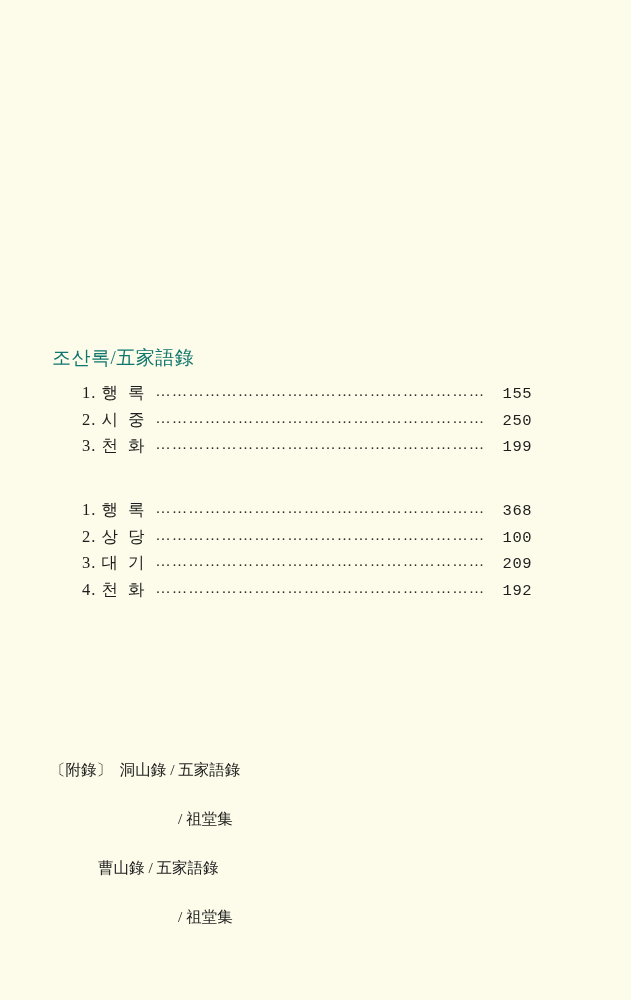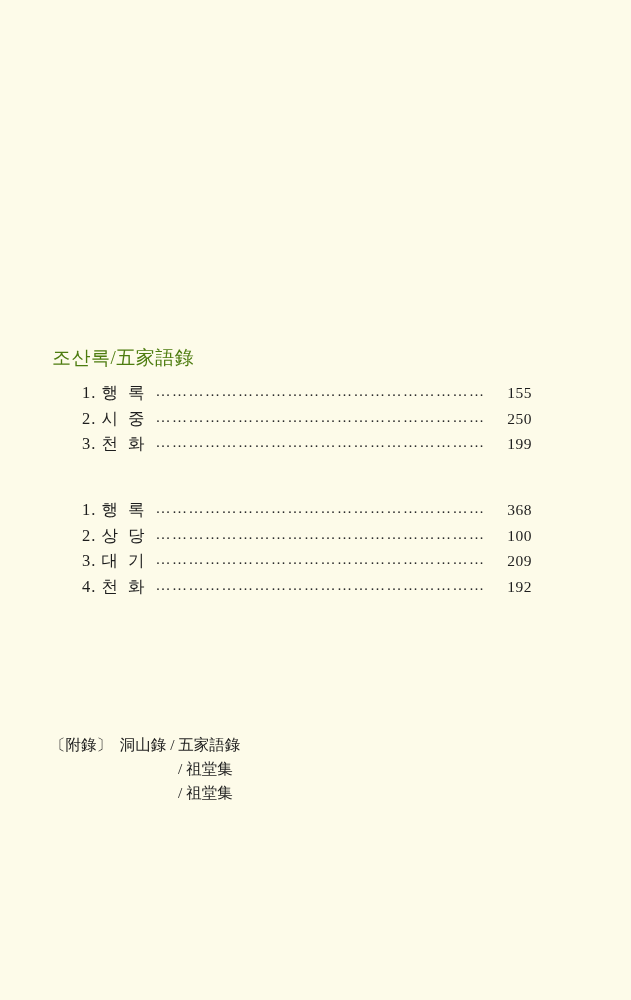--- a/index.html
+++ b/index.html
@@ -30,21 +30,21 @@
 
   
   .section {
     position: absolute;
     left: 52px;
     width: 480px;
   }
   .section-title {
     font-size: 19px;
     letter-spacing: 0.5px;
-    color: #4d7c0f;
+    color: #0f766e;
     margin-bottom: 14px;
     white-space: nowrap;
   }
   .toc-list {
     margin: 0;
     padding: 0;
     list-style: none;
   }
   .toc-row {
     display: flex;
@@ -74,34 +74,36 @@
     letter-spacing: 1.5px;
     position: relative;
     top: -2px;
   }
   .toc-page {
     white-space: nowrap;
     font-size: 15.5px;
     letter-spacing: 0.5px;
     min-width: 34px;
     text-align: right;
+    font-family: Liberation Mono, monospace;
   }
 
   
   .appendix {
     position: absolute;
     left: 50px;
     top: 733px;
     width: 480px;
     font-size: 15.5px;
     line-height: 1.55;
     color: #1d1d1d;
   }
   .appendix-line {
     white-space: pre;
+    margin-top: 25px;
   }
   .ap-indent-1 { padding-left: 0px; }
   .ap-indent-2 { padding-left: 128px; }
   .ap-indent-3 { padding-left: 48px; }
   .ap-indent-4 { padding-left: 128px; }
 </style>
 </head>
 <body>
 
 <div class="page">
@@ -156,17 +158,18 @@
           <span class="toc-label">천 화</span>
           <span class="toc-leader">……………………………………………………</span>
           <span class="toc-page">192</span>
         </li>
       </ul>
     </div>
 
     <div class="appendix">
       <div class="appendix-line ap-indent-1">〔附錄〕  洞山錄 / 五家語錄</div>
       <div class="appendix-line ap-indent-2">/ 祖堂集</div>
+      <div class="appendix-line ap-indent-3">曹山錄 / 五家語錄</div>
       <div class="appendix-line ap-indent-4">/ 祖堂集</div>
     </div>
 
   </div>
 </div>
 
 </body></html>

